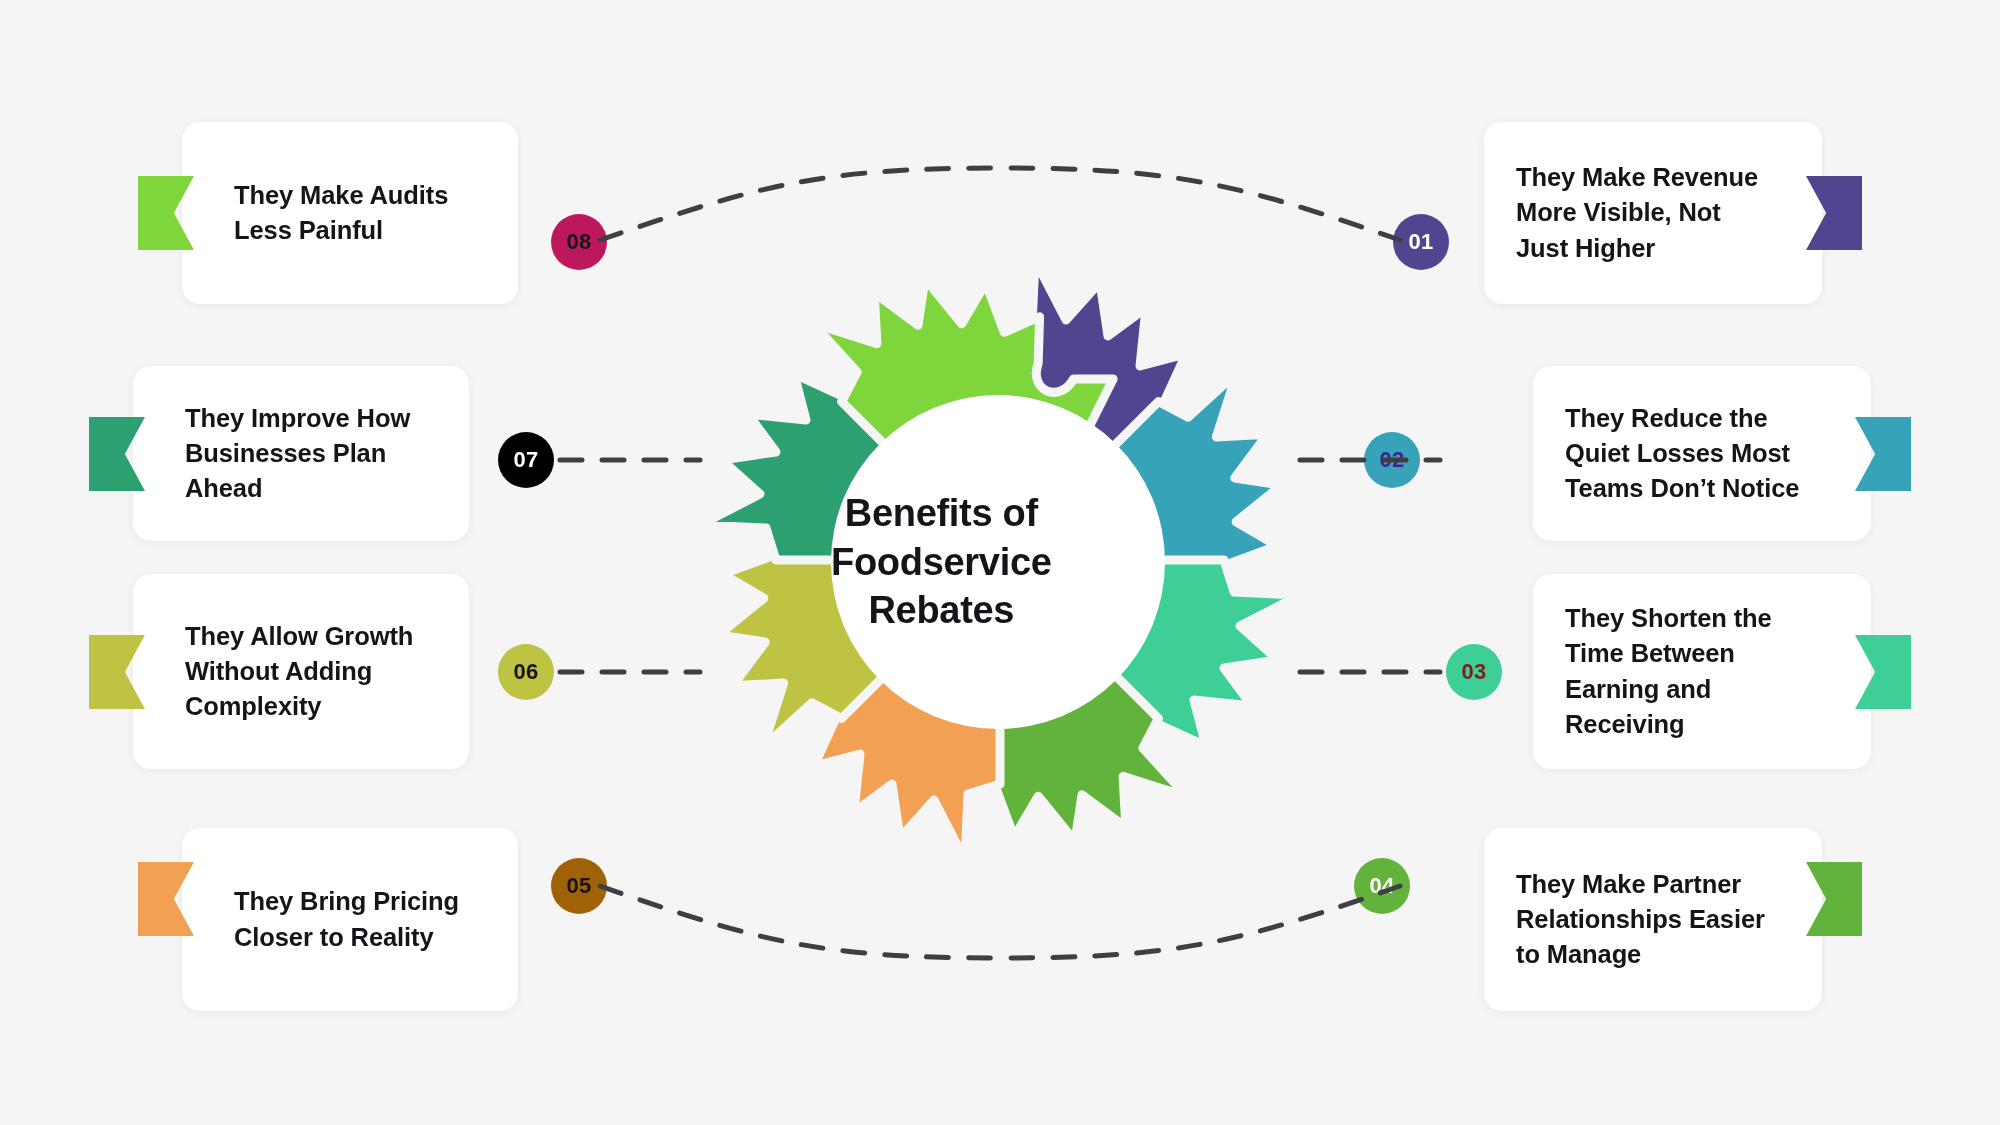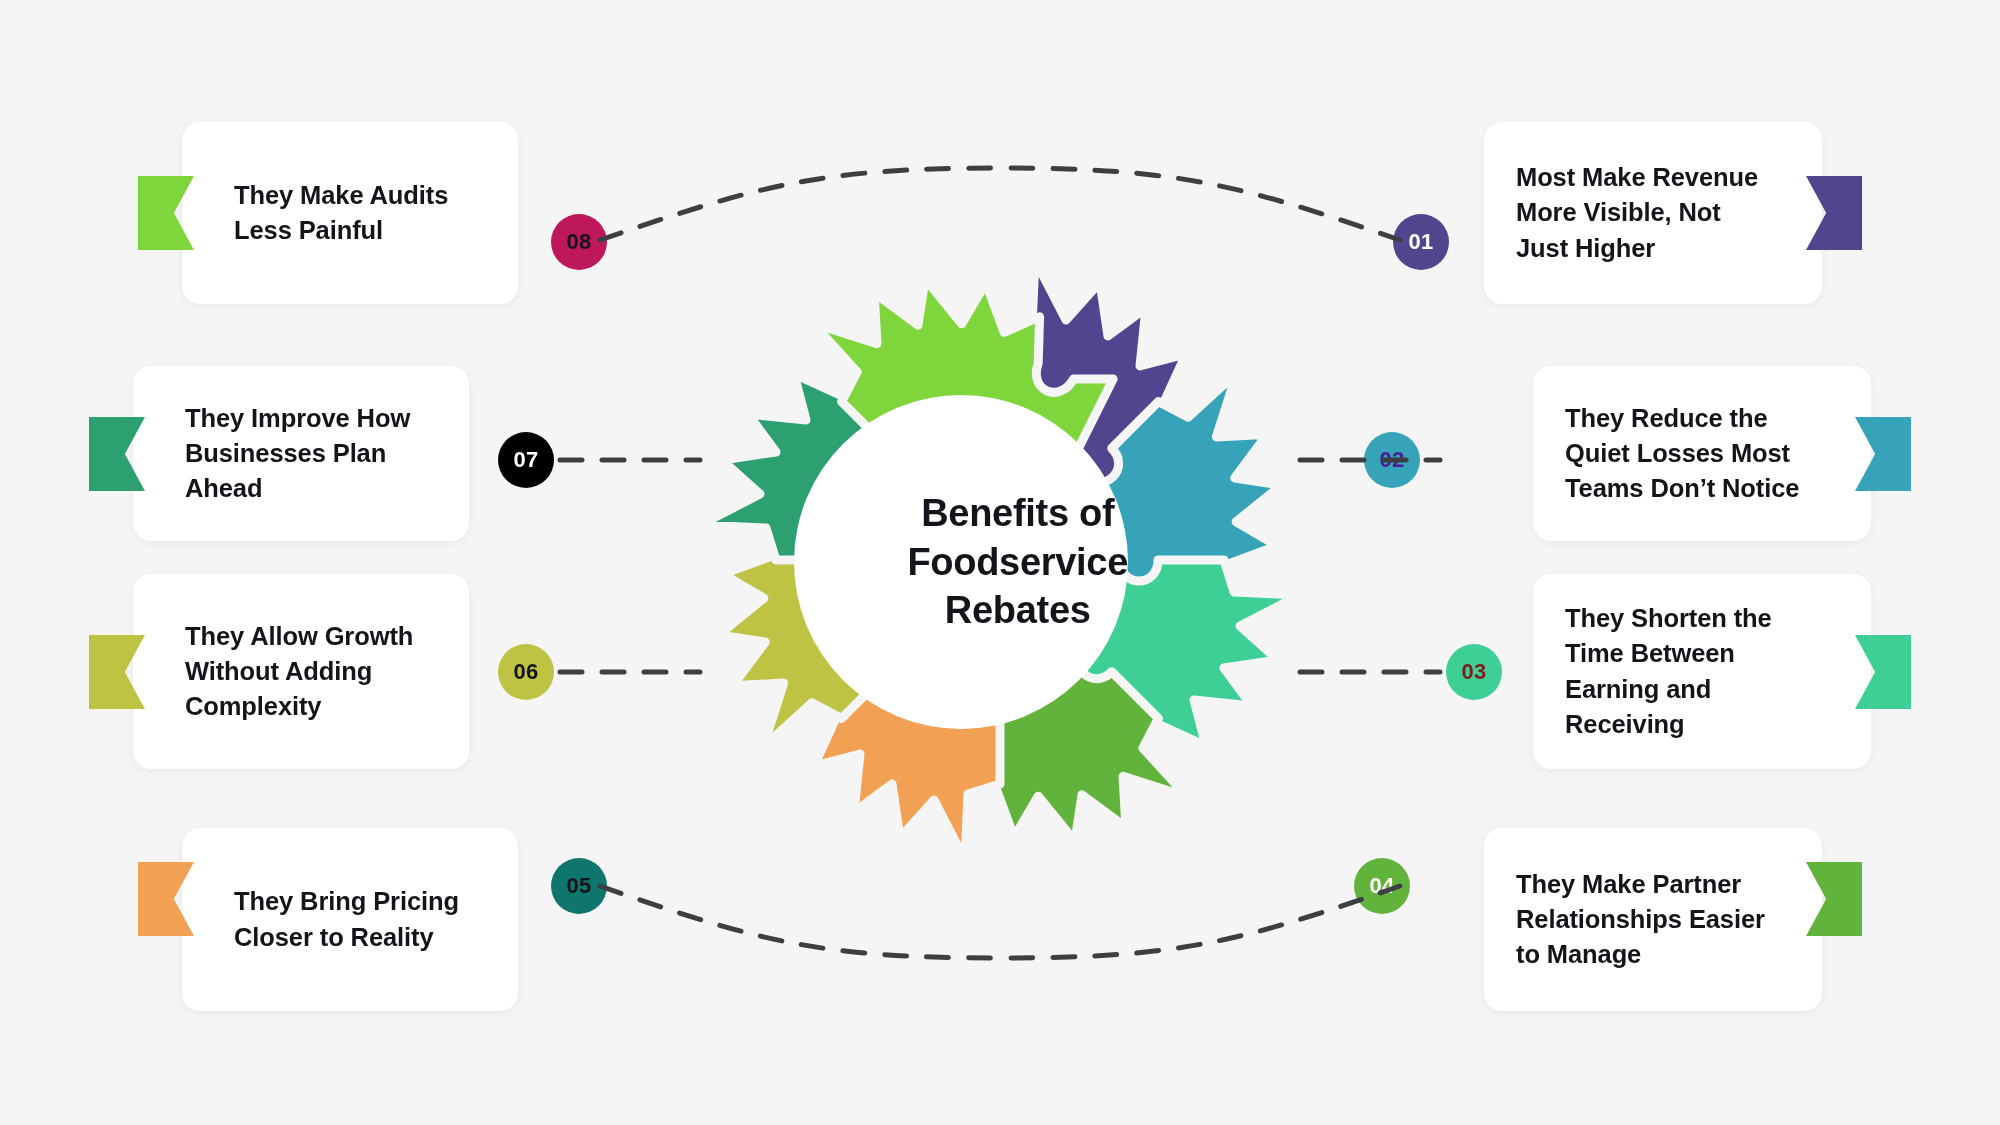--- a/index.html
+++ b/index.html
@@ -62,29 +62,29 @@
     align-items: center;
     justify-content: center;
     font-size: 22px;
     font-weight: bold;
     letter-spacing: 0.2px;
   }
 
   
   #hub {
     position: absolute;
-    left: 794px;
+    left: 831px;
     top: 395px;
     width: 334px;
     height: 334px;
     border-radius: 50%;
     background: #ffffff;
     display: flex;
     align-items: center;
-    justify-content: flex-end;
+    justify-content: flex-start;
     z-index: 6;
   }
   #hub-title {
     font-size: 38px;
     font-weight: bold;
     line-height: 1.28;
     color: #15141a;
     text-align: center;
     letter-spacing: -0.3px;
     white-space: pre-line;
@@ -172,26 +172,26 @@
   </div>
   <div class="ribbon left" style="left: 89px; top: 635px; background: rgb(191, 195, 67);"></div>
   <div class="badge" style="left: 498px; top: 644px; background: rgb(191, 195, 67); color: rgb(21, 20, 26);">
     <span>06</span>
   </div>
 
   <div class="card left" style="left:182px; top:828px; width:336px; height:183px;">
     <div class="card-text">They Bring Pricing Closer to Reality</div>
   </div>
   <div class="ribbon left" style="left: 138px; top: 862px; background: rgb(242, 161, 84);"></div>
-  <div class="badge" style="left: 551px; top: 858px; background: #0f766e; color: rgb(21, 20, 26);">
+  <div class="badge" style="left: 551px; top: 858px; background: #a16207; color: rgb(21, 20, 26);">
     <span>05</span>
   </div>
 
   <div class="card right" style="left:1484px; top:122px; width:338px; height:182px;">
-    <div class="card-text">Most Make Revenue More Visible, Not Just Higher</div>
+    <div class="card-text">They Make Revenue More Visible, Not Just Higher</div>
   </div>
   <div class="ribbon right" style="left: 1806px; top: 176px; background: rgb(82, 69, 143);"></div>
   <div class="badge" style="left: 1393px; top: 214px; background: rgb(82, 69, 143); color: rgb(255, 255, 255);">
     <span>01</span>
   </div>
 
   <div class="card right" style="left:1533px; top:366px; width:338px; height:175px;">
     <div class="card-text">They Reduce the Quiet Losses Most Teams Don’t Notice</div>
   </div>
   <div class="ribbon right" style="left: 1855px; top: 417px; background: rgb(54, 163, 184);"></div>

